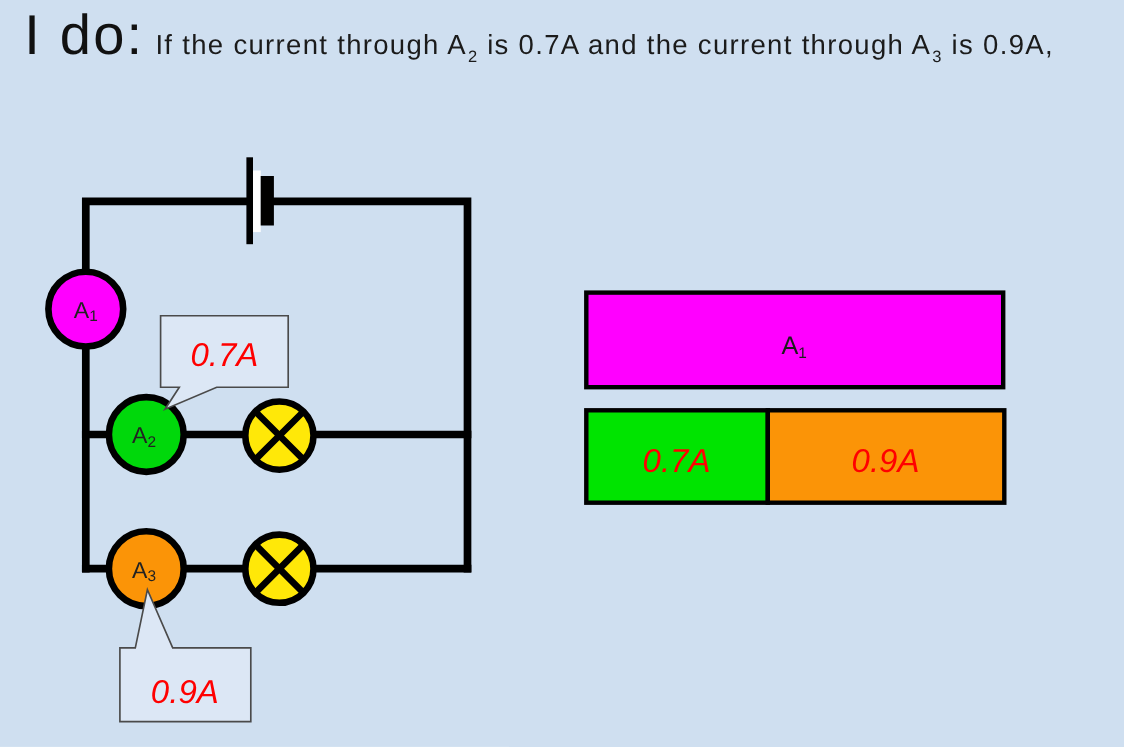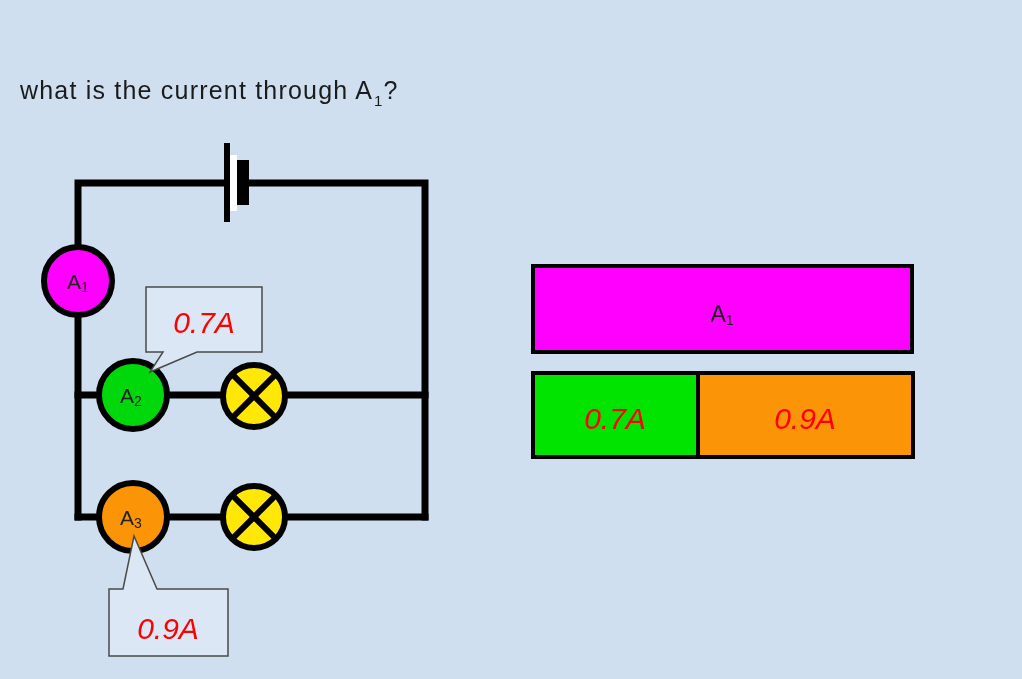--- a/index.html
+++ b/index.html
@@ -37,22 +37,22 @@
   .value-text{font-size:30px;font-style:italic;text-anchor:middle;}
   .bar-rect{stroke:#000;stroke-width:4;}
   .bar-label{font-size:23px;fill:#1b1b1b;text-anchor:middle;}
   .bar-sub{font-size:14px;}
 </style>
 </head>
 <body>
 
 <div class="page">
 
-  <div class="line2 q">
-    <span>what is the current through A</span><span class="tsub">1</span><span>?</span>
+  <div class="line1">
+    <span class="lead">I do:</span><span class="q"><span>If the current through A</span><span class="tsub">2</span><span> is 0.7A and the current through A</span><span class="tsub">3</span><span> is 0.9A,</span></span>
   </div>
 
   <svg class="circuit-svg" width="480" height="549" viewBox="0 0 480 549">
 
     <path class="wire" d="M225,53 H78 V387"></path>
     <path class="wire" d="M247,53 H425 V387"></path>
     <path class="wire" d="M78,265 H425"></path>
     <path class="wire" d="M78,387 H425"></path>
 
     <g>

